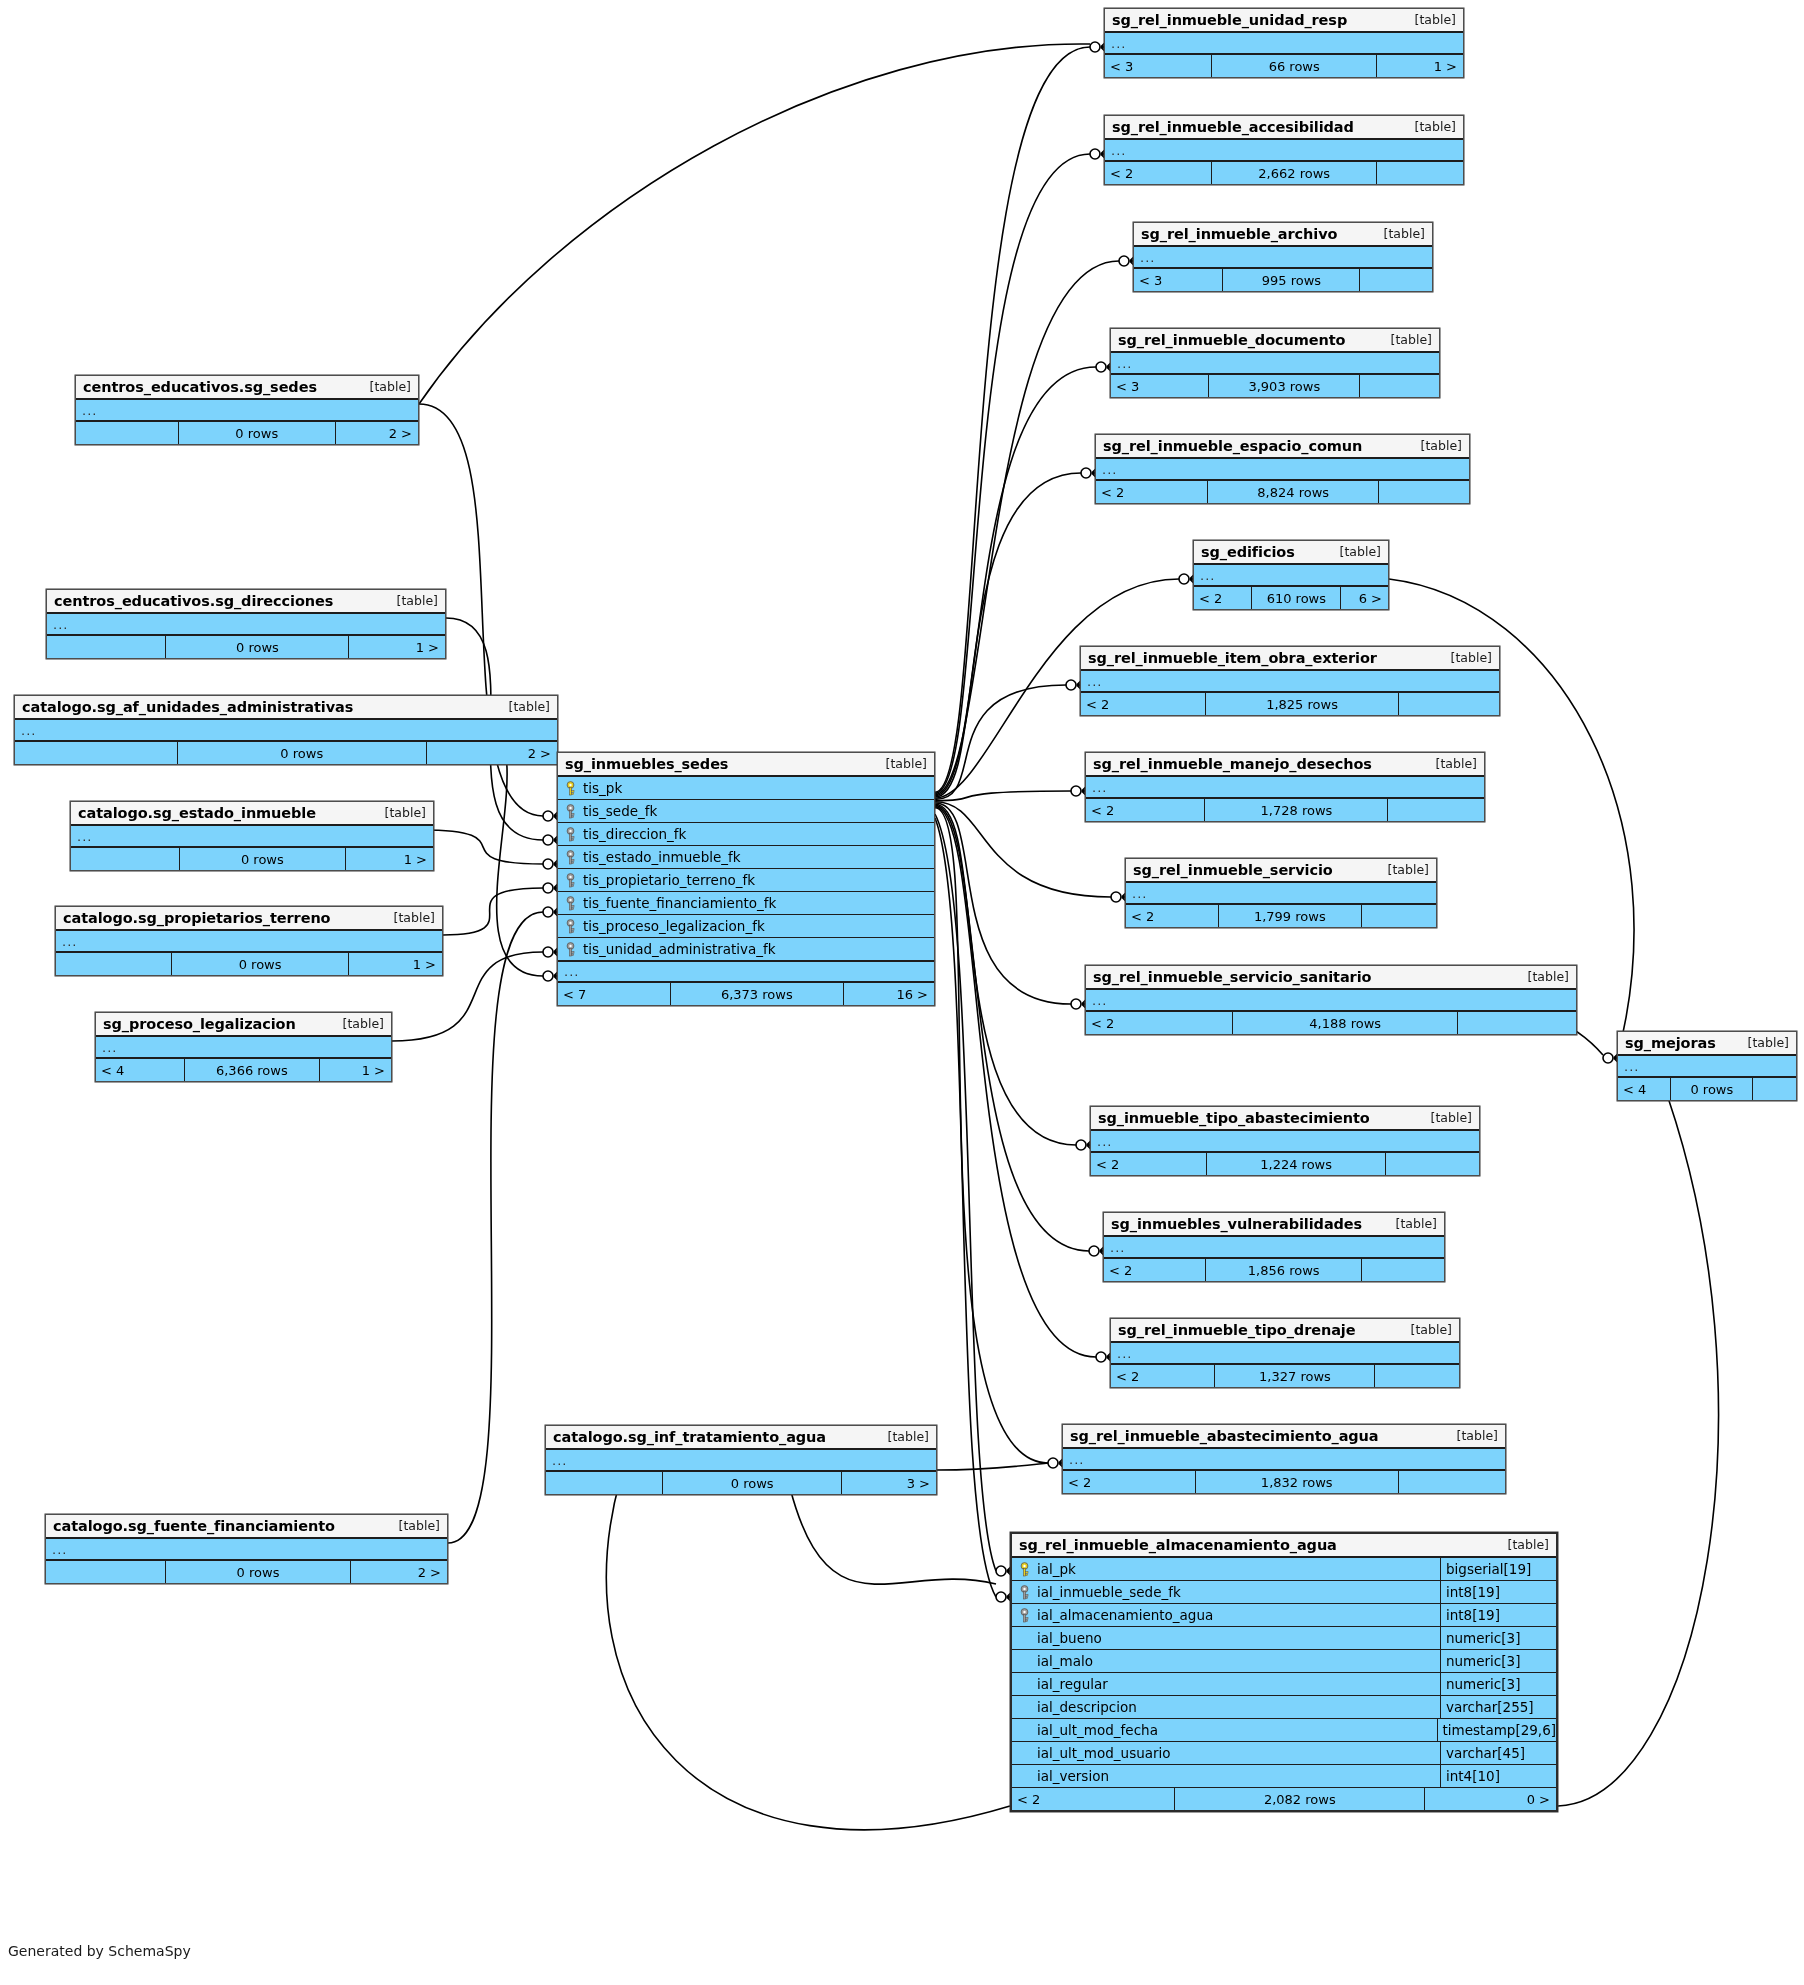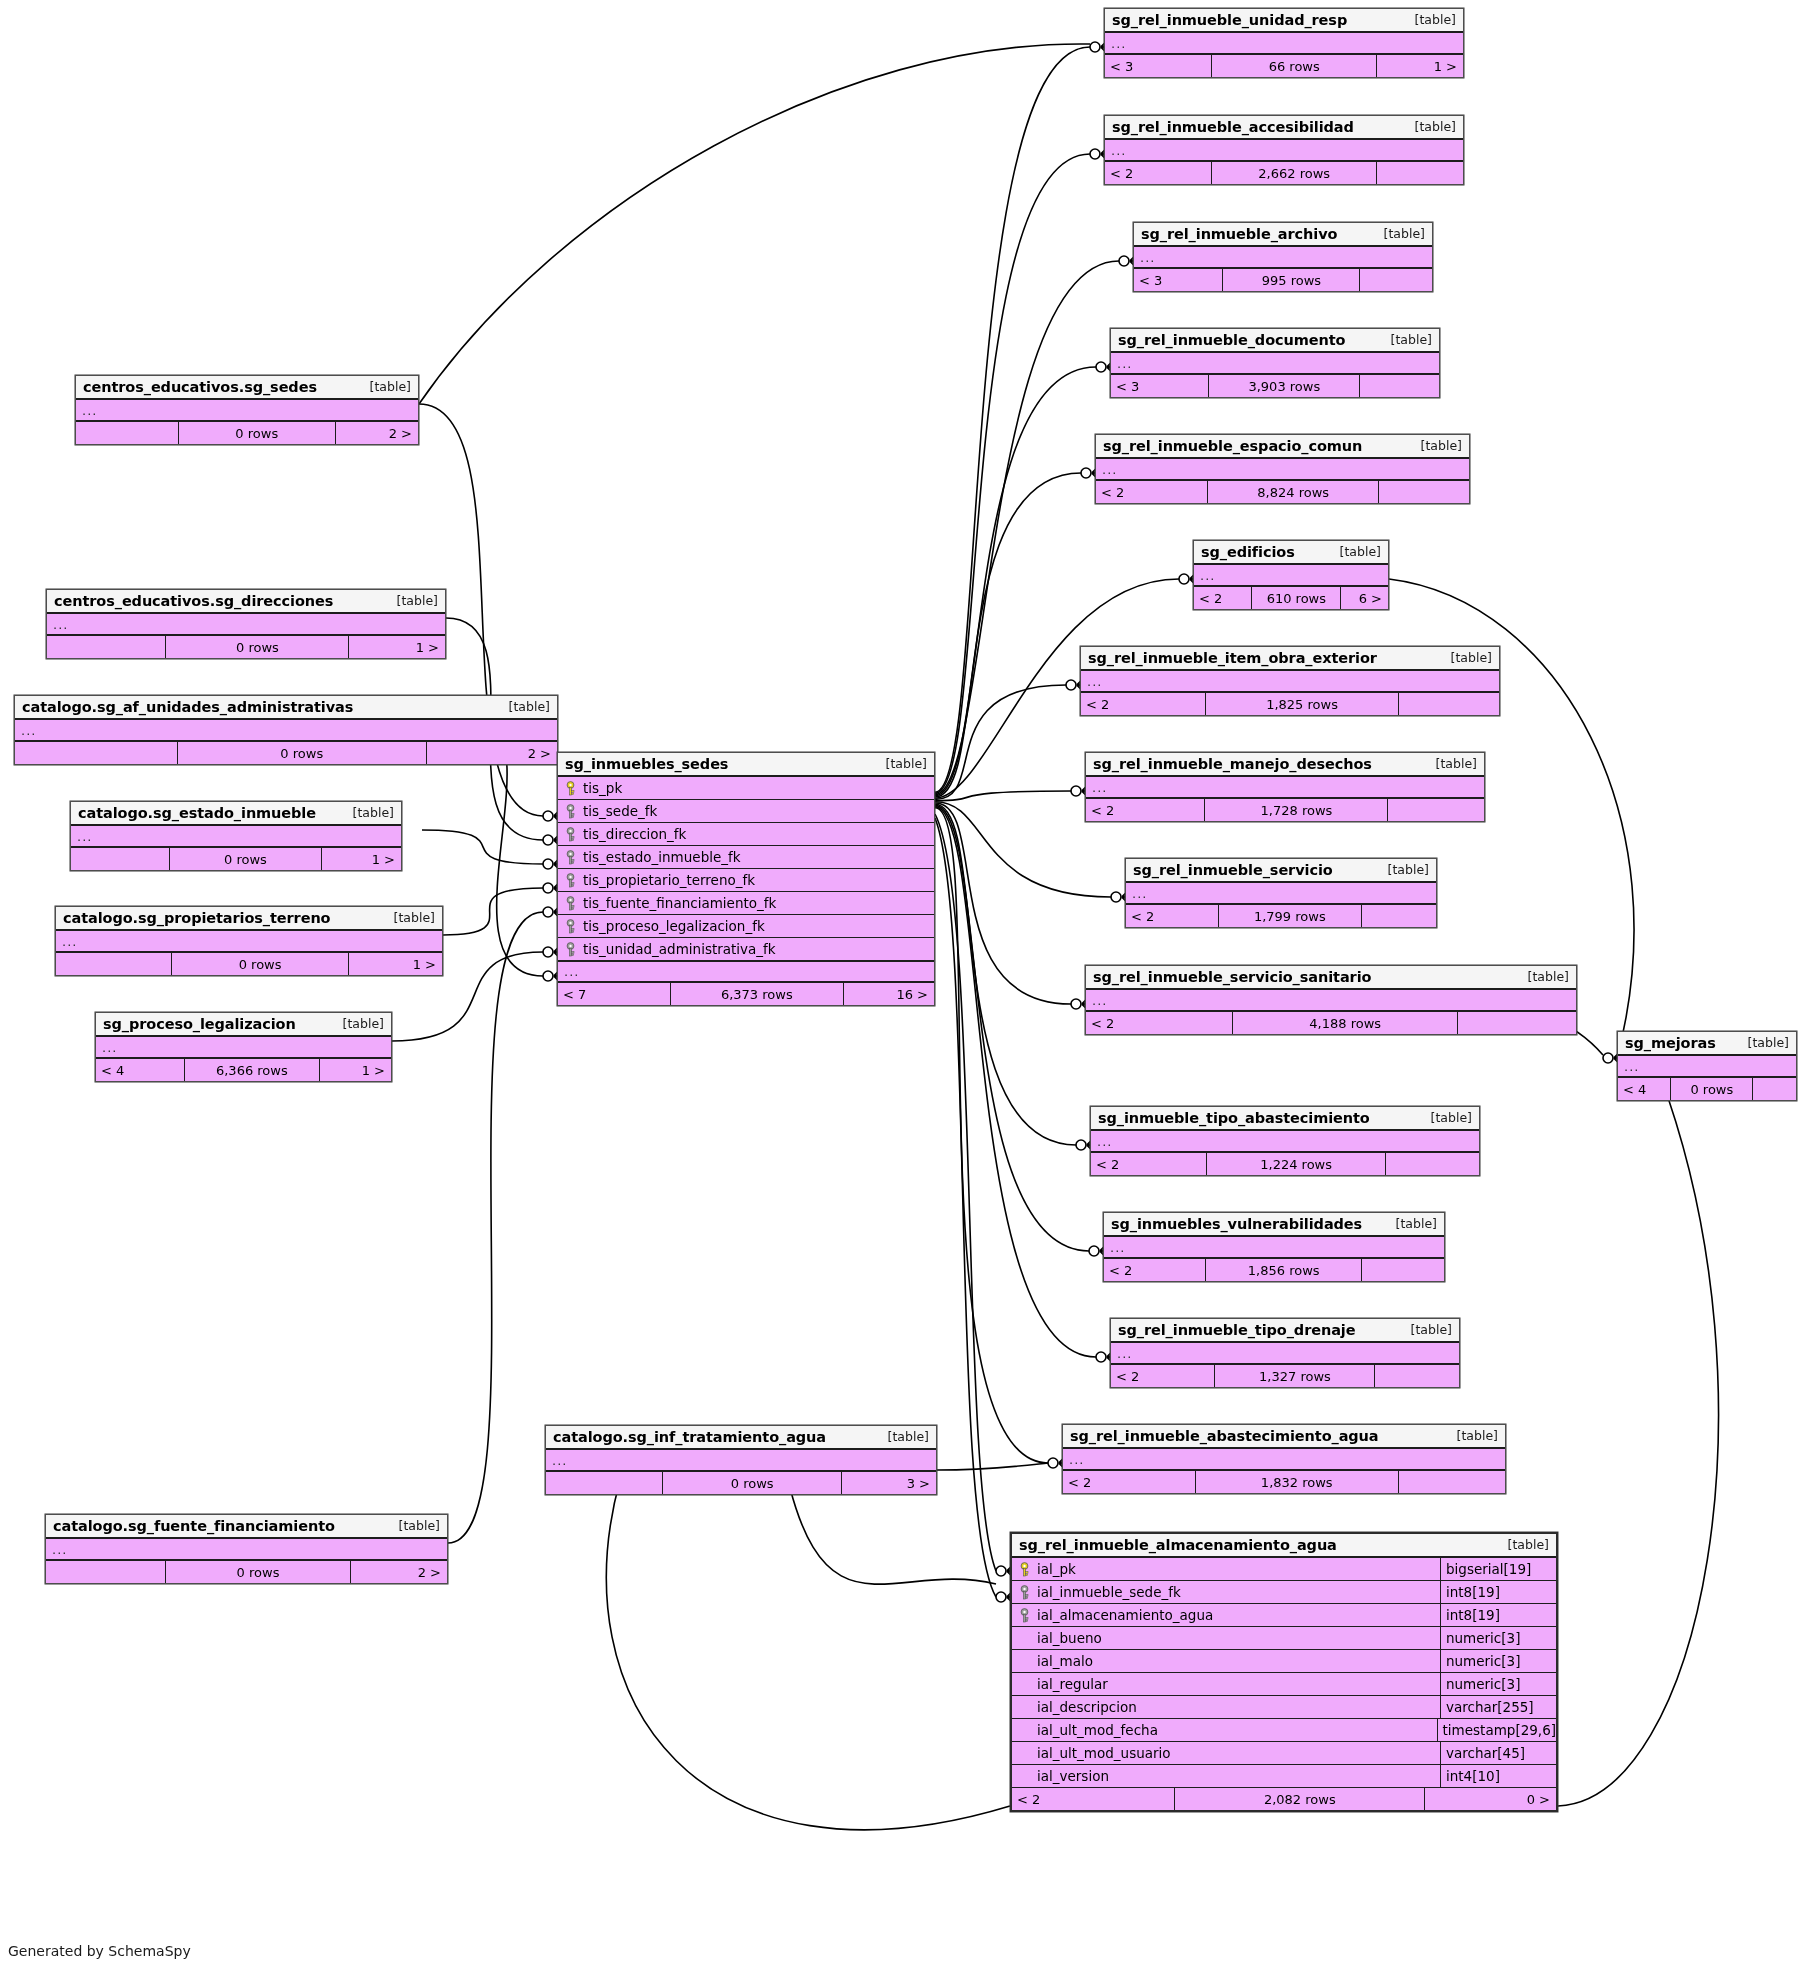--- a/index.html
+++ b/index.html
@@ -24,21 +24,21 @@
     left: 0;
     top: 0;
     width: 1804px;
     height: 1985px;
     pointer-events: none;
     z-index: 1;
   }
   .node {
     position: absolute;
     z-index: 3;
-    background: #f0abfc;
+    background: #7dd3fc;
     border: 1px solid #4d4d4d;
     box-sizing: border-box;
     box-shadow: 0 0 0 0.5px #3a3a3a;
   }
   .node.detail { border: 2px solid #2b2b2b; }
   .thead {
     display: flex;
     align-items: center;
     justify-content: space-between;
     background: #f5f5f5;
@@ -402,21 +402,21 @@
           <span class="tname">catalogo.sg_af_unidades_administrativas</span>
           <span class="ttag">[table]</span>
         </div>
         <div class="ellipsis-row">...</div>
         <div class="tfoot">
           <div class="f-left"></div>
           <div class="f-mid">0 rows</div>
           <div class="f-right">2 &gt;</div>
         </div>
       </div>
-      <div class="node" style="left: 70px; top: 801px; width: 332px;">
+      <div class="node" style="left: 70px; top: 801px; width: 364px;">
         <div class="thead">
           <span class="tname">catalogo.sg_estado_inmueble</span>
           <span class="ttag">[table]</span>
         </div>
         <div class="ellipsis-row">...</div>
         <div class="tfoot">
           <div class="f-left"></div>
           <div class="f-mid">0 rows</div>
           <div class="f-right">1 &gt;</div>
         </div>

